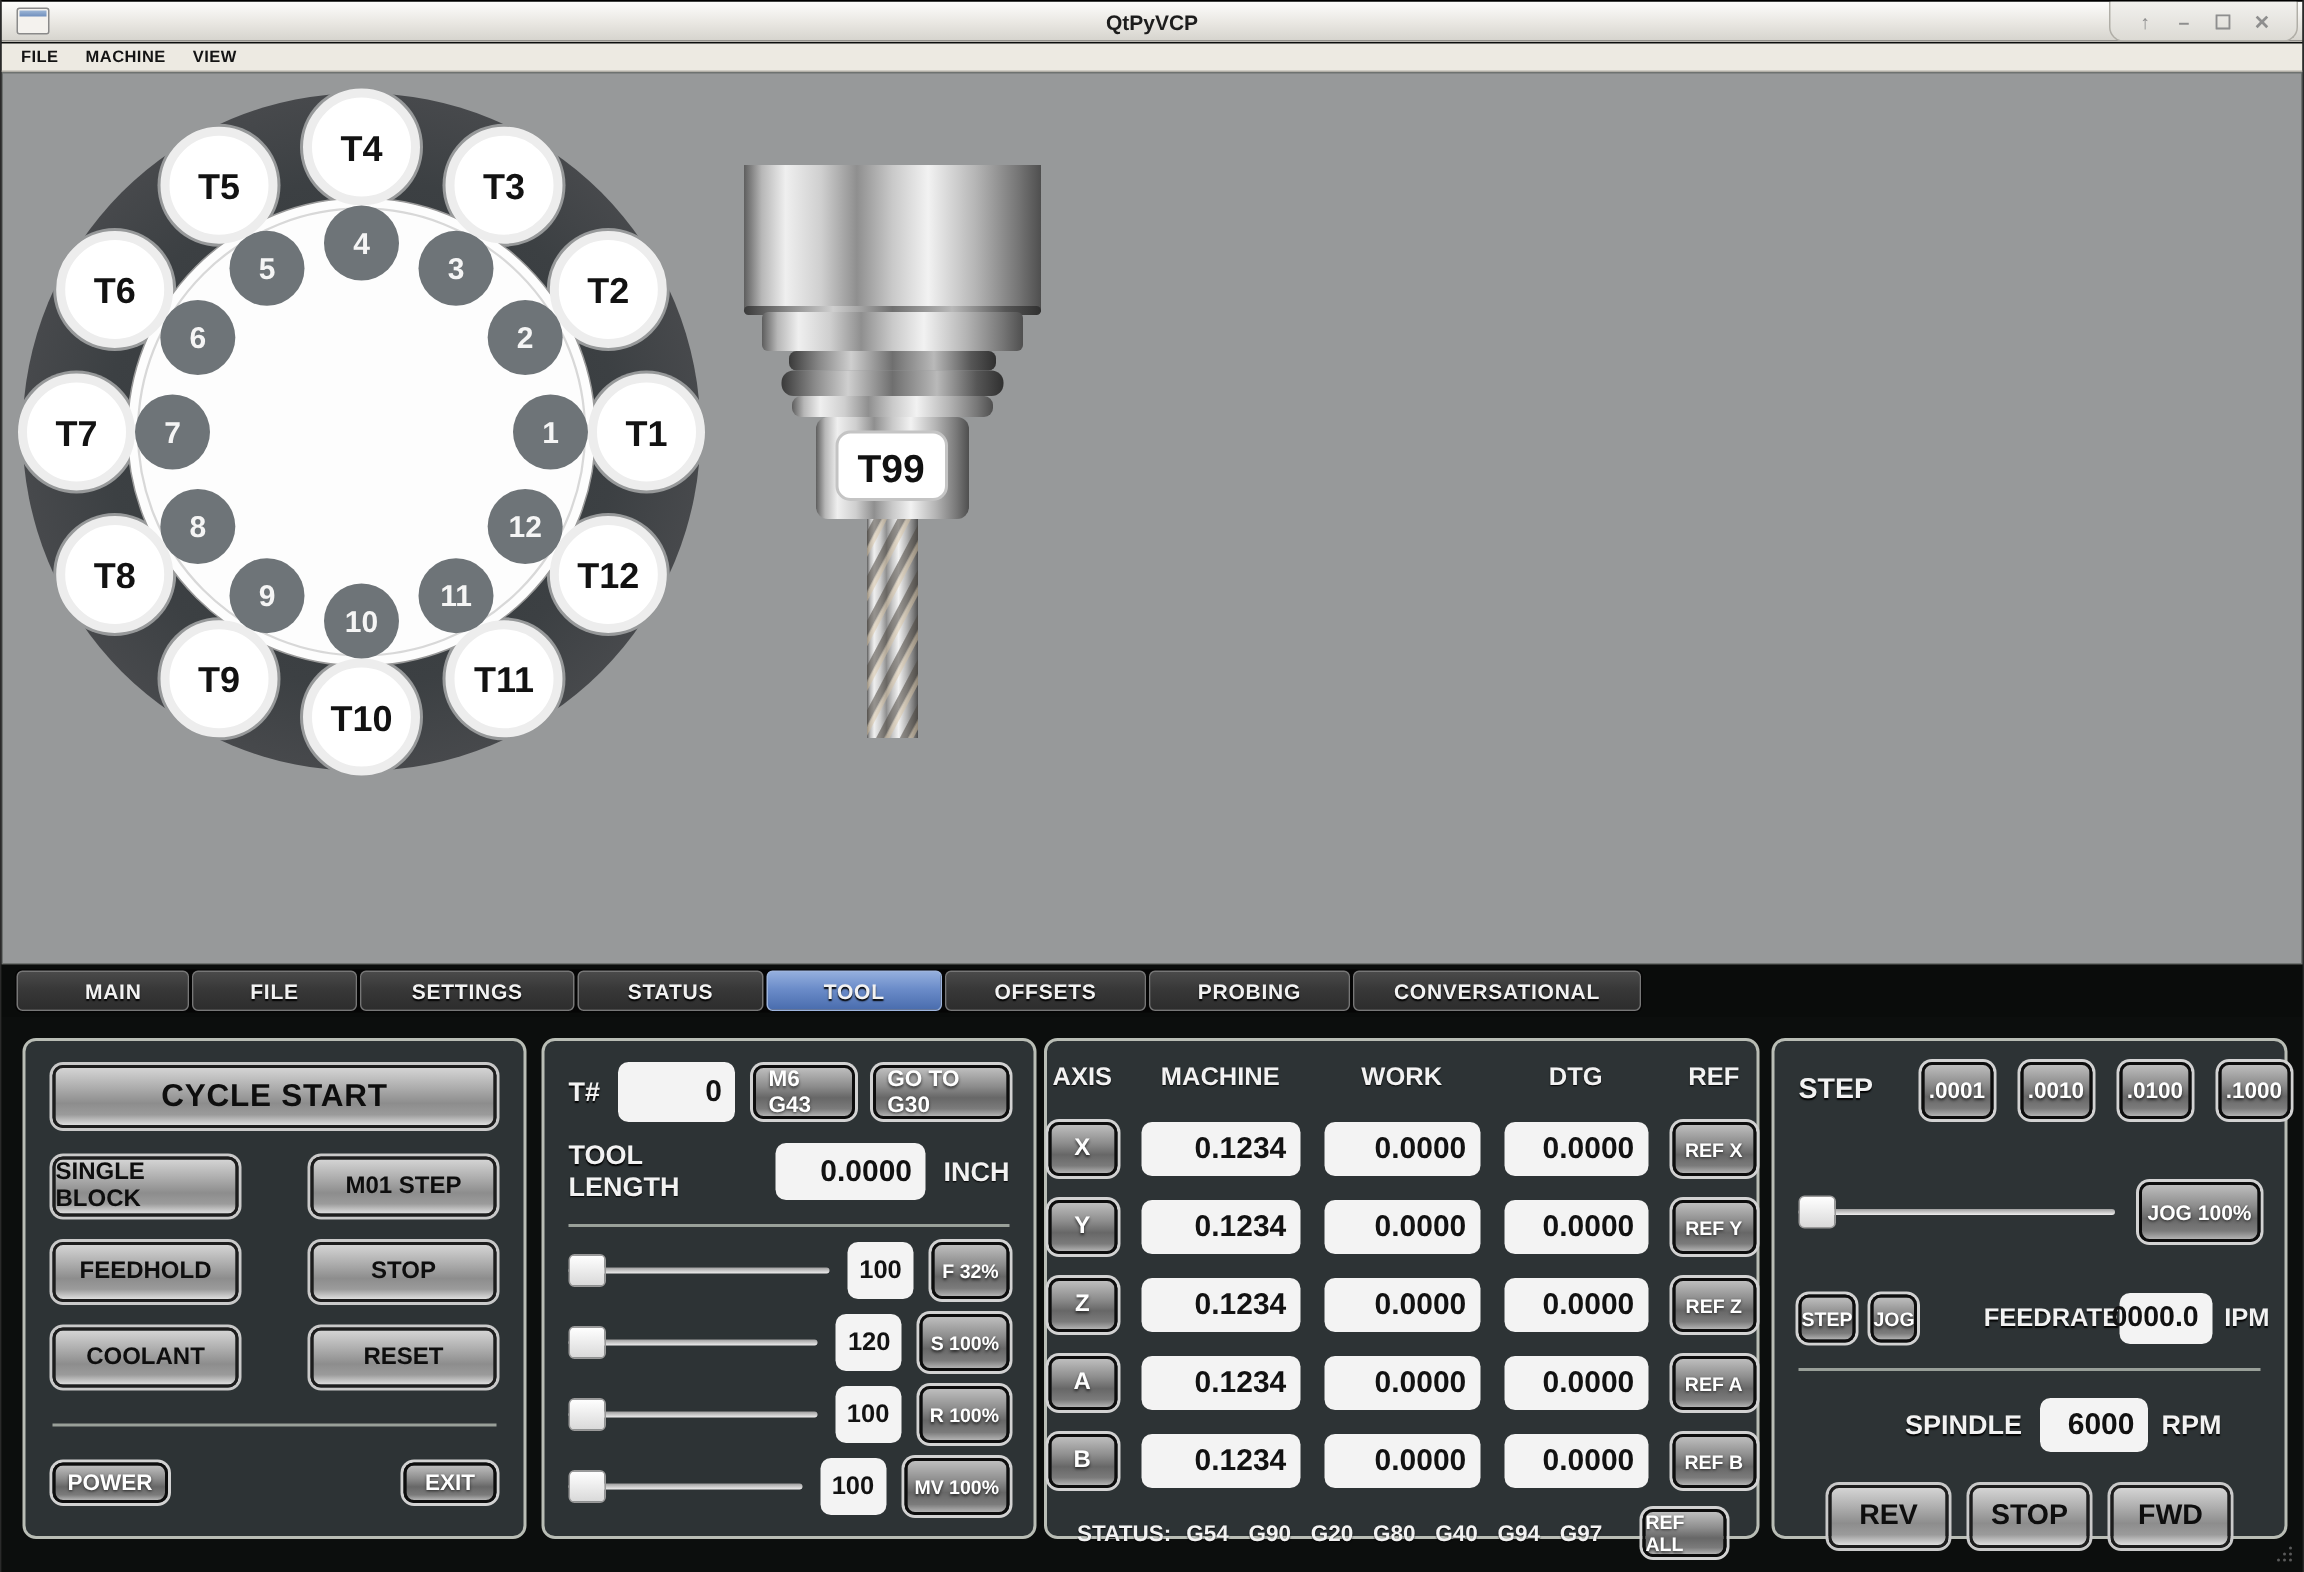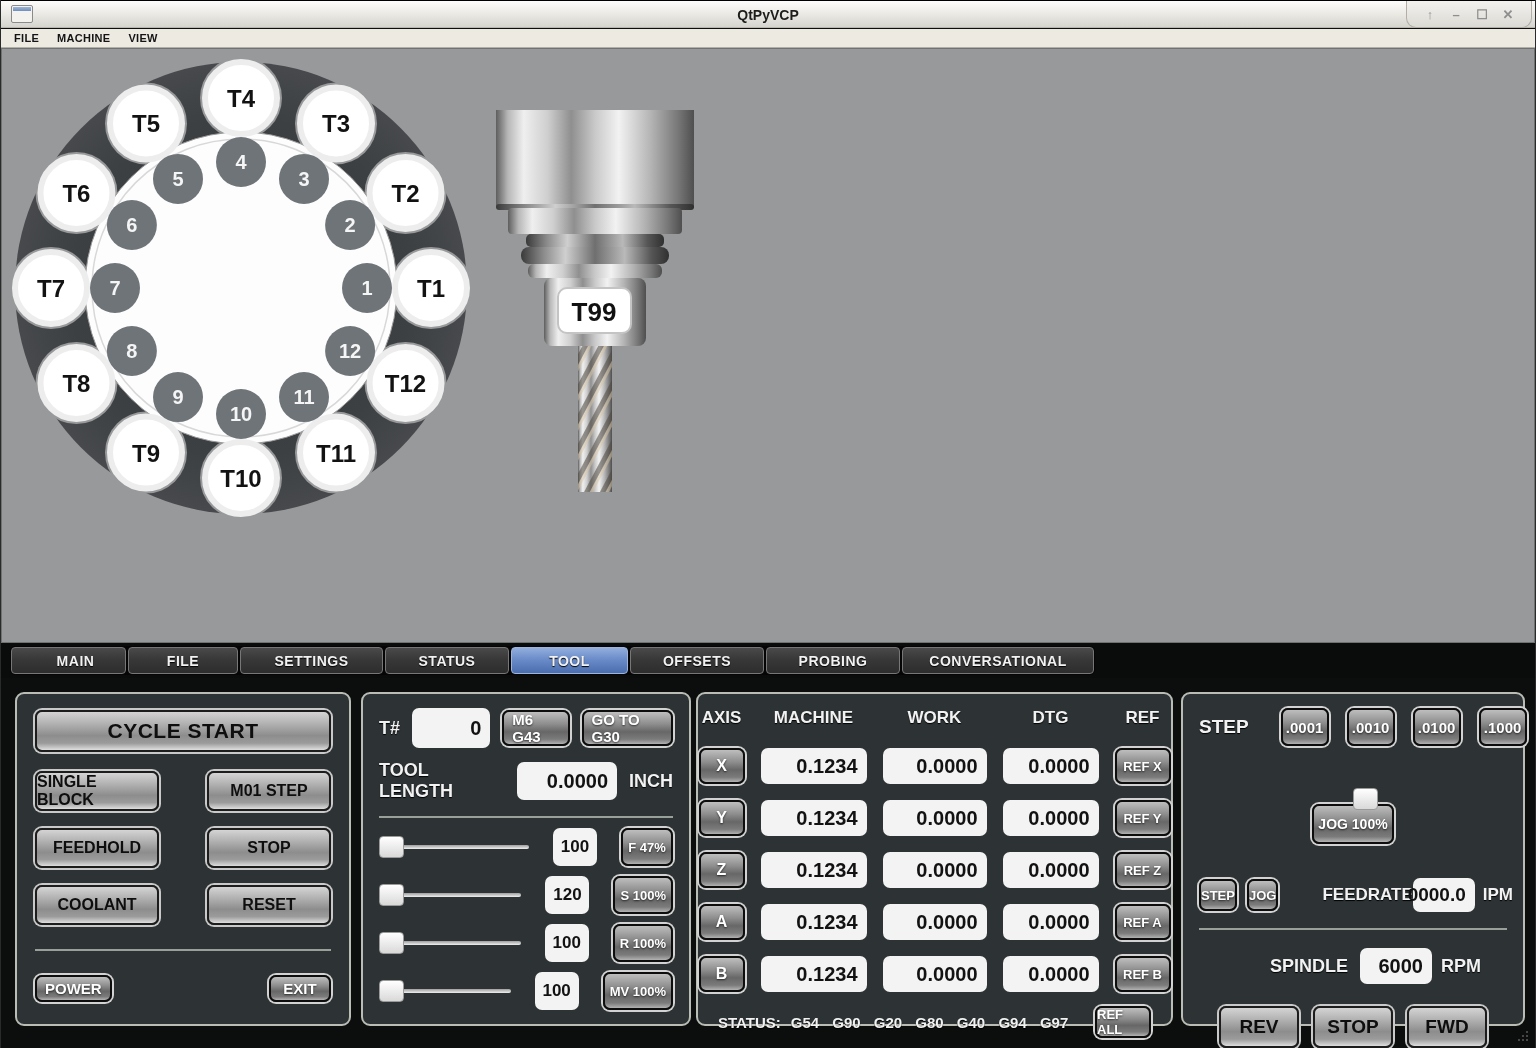--- a/index.html
+++ b/index.html
@@ -54,21 +54,21 @@
 
   
   #panel-tool{left:360px;top:14px;width:330px;height:334px;padding:14px 16px;}
   .tool-row{display:flex;align-items:center;justify-content:center;gap:12px;}
   .tool-row .lbl{font-size:18px;}
   #t-num{width:86px;height:40px;font-size:20px;}
   #btn-m6{height:36px;padding:0 8px;font-size:15px;}
   #btn-g30{height:36px;padding:0 8px;font-size:15px;}
   #tool-len{width:102px;height:38px;font-size:20px;}
   #panel-tool .hr{margin:14px 0 6px 0;}
-  .ovr-row{display:flex;align-items:center;gap:24px;margin-top:10px;height:38px;}
+  .ovr-row{display:flex;align-items:center;gap:12px;margin-top:10px;height:38px;}
   .slider{position:relative;flex:1;height:22px;}
   .slider .track{position:absolute;left:0;right:0;top:9px;height:4px;background:linear-gradient(180deg,#9e9e9e,#efefef);border-radius:2px;}
   .slider .thumb{position:absolute;left:0;top:0;width:25px;height:22px;background:linear-gradient(180deg,#ffffff,#d9d9d9);border:1px solid #9a9a9a;border-radius:4px;}
   .ovr-val{width:44px;height:38px;font-size:17px;justify-content:center;}
   .ovr-btn{min-width:52px;height:38px;font-size:13px;padding:0 5px;}
 
   
   #panel-dro{left:695px;top:14px;width:477px;height:334px;padding:14px 14px;}
   #dro-grid{display:grid;grid-template-columns:46px 106px 104px 96px 56px;column-gap:9px;row-gap:9px;justify-content:center;align-items:center;gap:16px;}
   .dro-h{color:#f2f2f2;font-size:17px;font-weight:bold;text-align:center;text-shadow:0 1px 1px #000;margin-bottom:4px;}
@@ -78,21 +78,21 @@
   .dro-foot{margin-top:14px;display:flex;align-items:center;padding:0 6px;}
   .dro-foot .lbl{font-size:15px;}
   #status-codes{margin-left:10px;word-spacing:9px;}
   #ref-all{margin-left:auto;width:56px;height:32px;font-size:13px;}
 
   
   #panel-jog{left:1180px;top:14px;width:344px;height:334px;padding:14px 16px;}
   .jog-row1{display:flex;align-items:center;gap:18px;}
   .jog-row1 .lbl{font-size:19px;}
   .step-btn{width:48px;height:38px;font-size:15px;padding:4px;}
-  .jog-row2{display:flex;align-items:center;gap:16px;margin-top:42px;flex-direction:column;}
+  .jog-row2{display:flex;align-items:center;gap:16px;margin-top:42px;}
   #jog-pct{min-width:60px;height:40px;font-size:14px;padding:0 4px;}
   .jog-row3{display:flex;align-items:center;margin-top:34px;}
   .mode-btn{width:40px;height:32px;font-size:13px;padding:0;}
   #btn-jogmode{margin-left:10px;}
   #feedrate-lbl{font-size:17px;margin-left:44px;}
   #feedrate{width:62px;height:34px;font-size:19px;}
   #feedrate-unit{font-size:17px;margin-left:8px;}
   #panel-jog .hr{margin-top:16px;}
   .jog-row4{display:flex;align-items:center;justify-content:flex-end;margin-top:18px;padding-right:26px;}
   #spindle-lbl{font-size:18px;}
@@ -339,21 +339,21 @@
         <span class="lbl">INCH</span>
       </div>
       <div class="hr"></div>
       <div id="ovr-rows">
           <div class="ovr-row">
             <div class="slider">
               <div class="track"></div>
               <div class="thumb"></div>
             </div>
             <div class="field ovr-val">100</div>
-            <div class="btn dark ovr-btn">F 47%</div>
+            <div class="btn dark ovr-btn">F 32%</div>
           </div>
           <div class="ovr-row">
             <div class="slider">
               <div class="track"></div>
               <div class="thumb"></div>
             </div>
             <div class="field ovr-val">120</div>
             <div class="btn dark ovr-btn">S 100%</div>
           </div>
           <div class="ovr-row">

